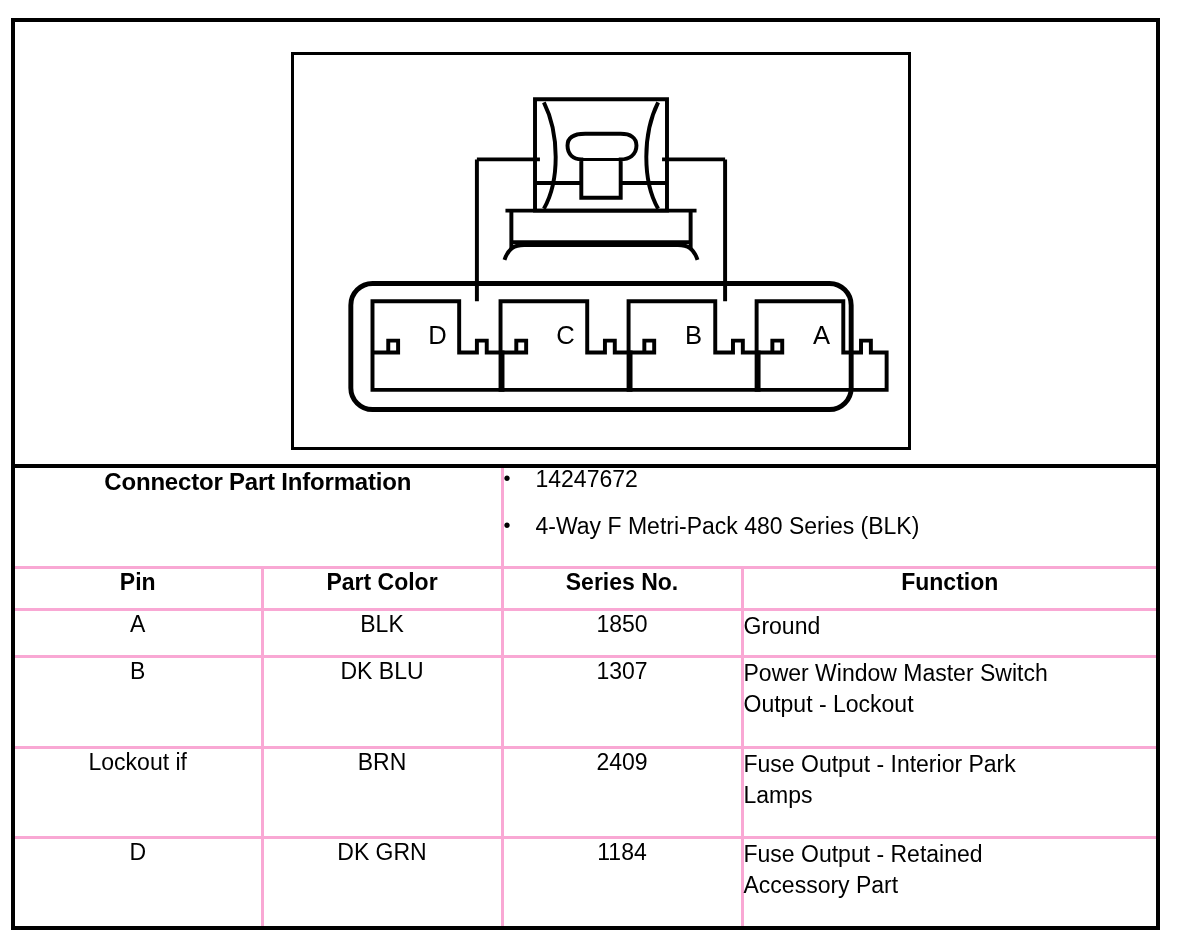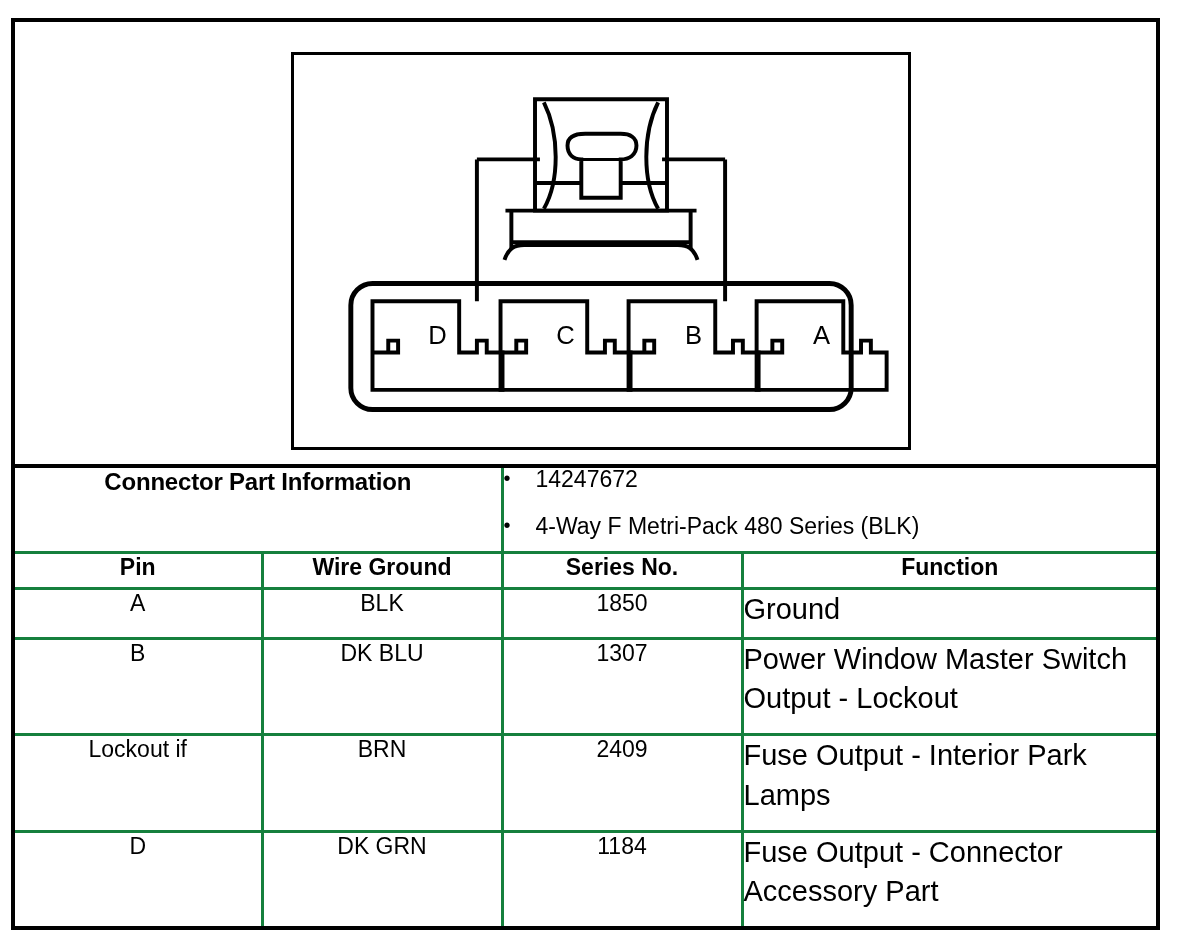--- a/index.html
+++ b/index.html
@@ -80,21 +80,21 @@
     width: 100%;
     table-layout: fixed;
   }
   #info-table table {
     border-collapse: collapse;
     width: 100%;
     height: 100%;
     table-layout: fixed;
   }
   #info-table td, #info-table th {
-    border: 3px solid #15803d;
+    border: 3px solid #f9a8d4;
     padding: 0;
     vertical-align: top;
     background: #fff;
   }
   #info-table td:first-child,
   #info-table th:first-child { border-left: none; margin-left: 8px; }
   #info-table td:last-child,
   #info-table th:last-child { border-right: none; }
   #info-table tr:last-child td { border-bottom: none; }
   #info-table tr:first-child td,
@@ -143,21 +143,21 @@
   }
 
   
   .cell-center {
     font-size: 23px;
     text-align: center;
     padding: 9px 4px 10px 4px;
     vertical-align: top;
   }
   .cell-func {
-    font-size: 29px;
+    font-size: 23px;
     text-align: left;
     padding: 9px 4px 10px 14px;
     vertical-align: top;
     line-height: 1.35;
   }
   .func-line { display: block; white-space: pre; }
 </style>
 </head>
 <body>
 
@@ -231,21 +231,21 @@
               </div>
               <div class="cpi-item">
                 <span class="cpi-bullet">•</span>
                 <span class="cpi-text">4-Way F Metri-Pack 480 Series (BLK)</span>
               </div>
             </td>
           </tr>
 
           <tr>
             <td class="col-head">Pin</td>
-            <td class="col-head">Wire Ground</td>
+            <td class="col-head">Part Color</td>
             <td class="col-head">Series No.</td>
             <td class="col-head">Function</td>
           </tr>
 
           <tr>
             <td class="cell-center">A</td>
             <td class="cell-center">BLK</td>
             <td class="cell-center">1850</td>
             <td class="cell-func">
               <span class="func-line">Ground</span>
@@ -270,21 +270,21 @@
               <span class="func-line">Fuse Output - Interior Park</span>
               <span class="func-line">Lamps</span>
             </td>
           </tr>
 
           <tr>
             <td class="cell-center">D</td>
             <td class="cell-center">DK GRN</td>
             <td class="cell-center">1184</td>
             <td class="cell-func">
-              <span class="func-line">Fuse Output - Connector</span>
+              <span class="func-line">Fuse Output - Retained</span>
               <span class="func-line">Accessory Part</span>
             </td>
           </tr>
         </tbody>
       </table>
     </div>
 
   </div>
 </div>
 

